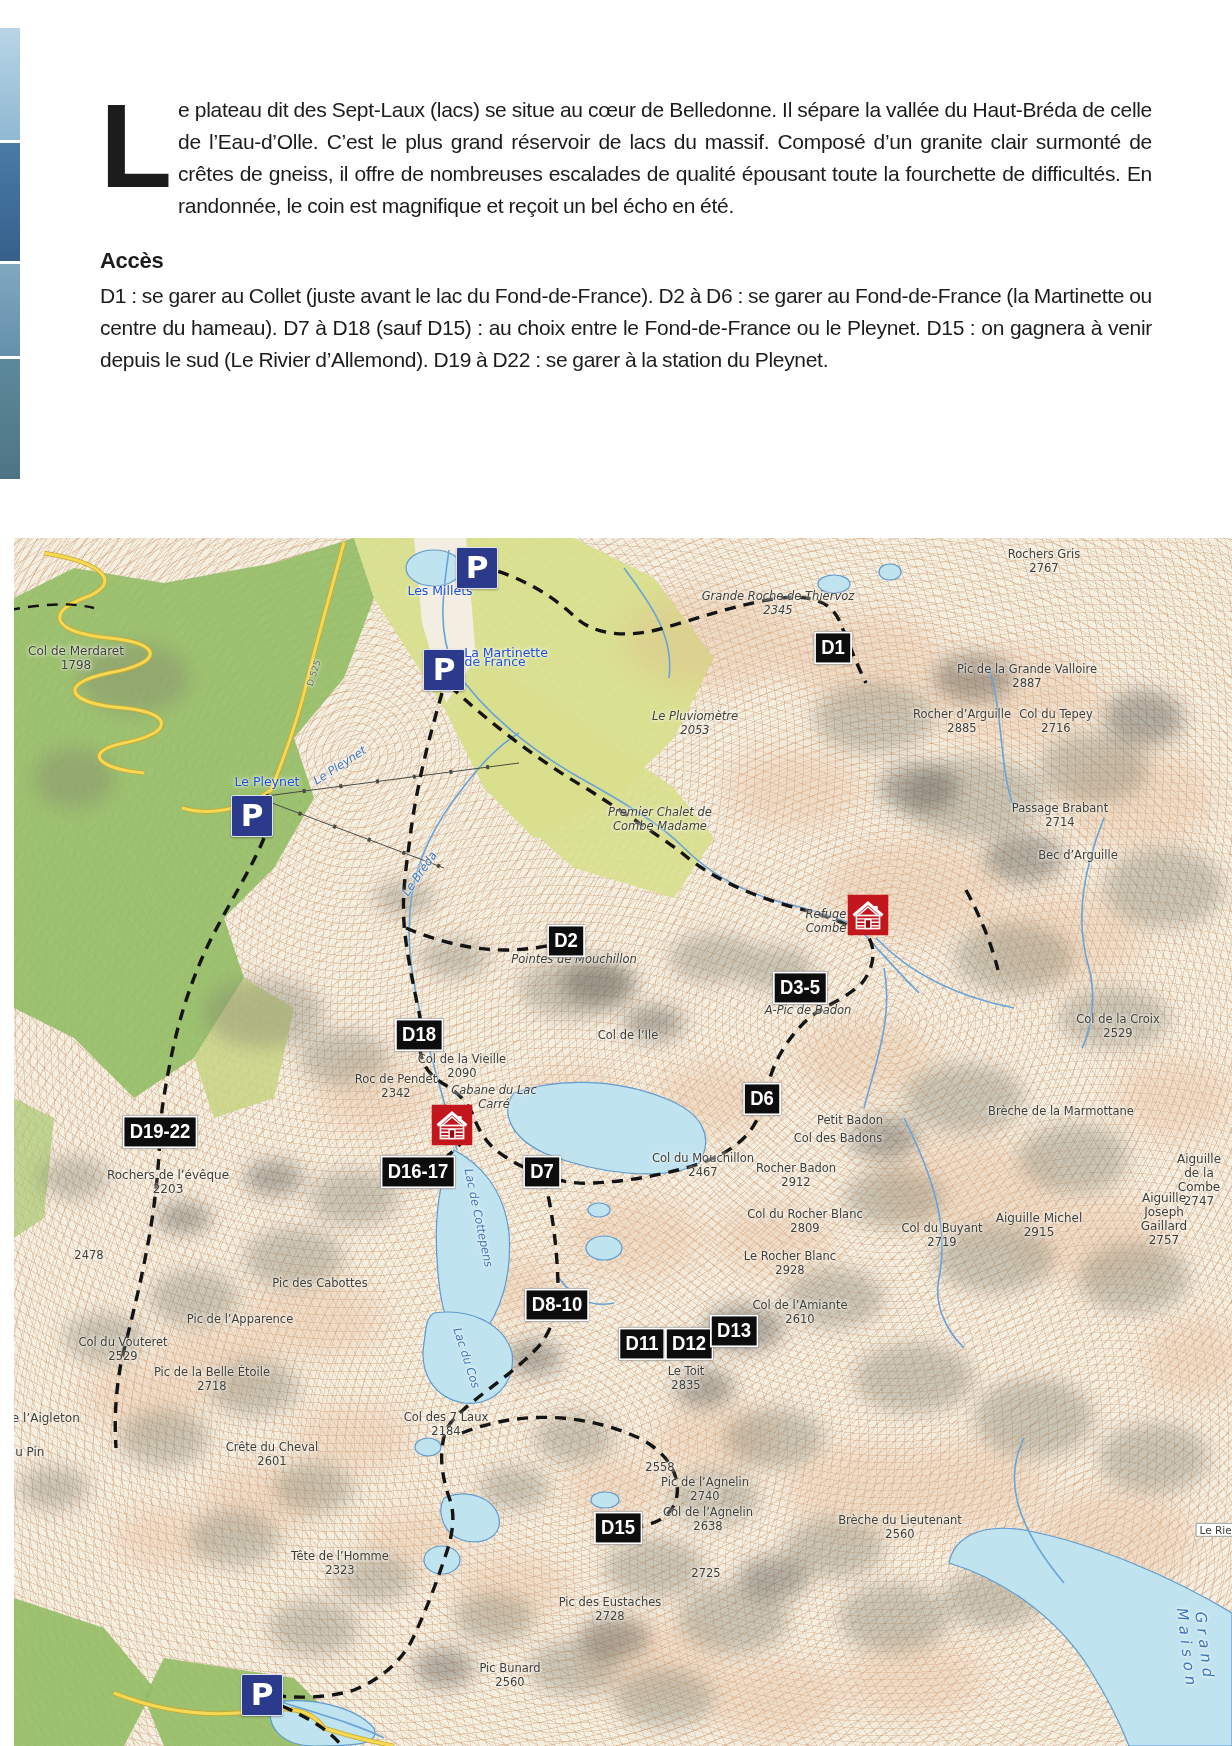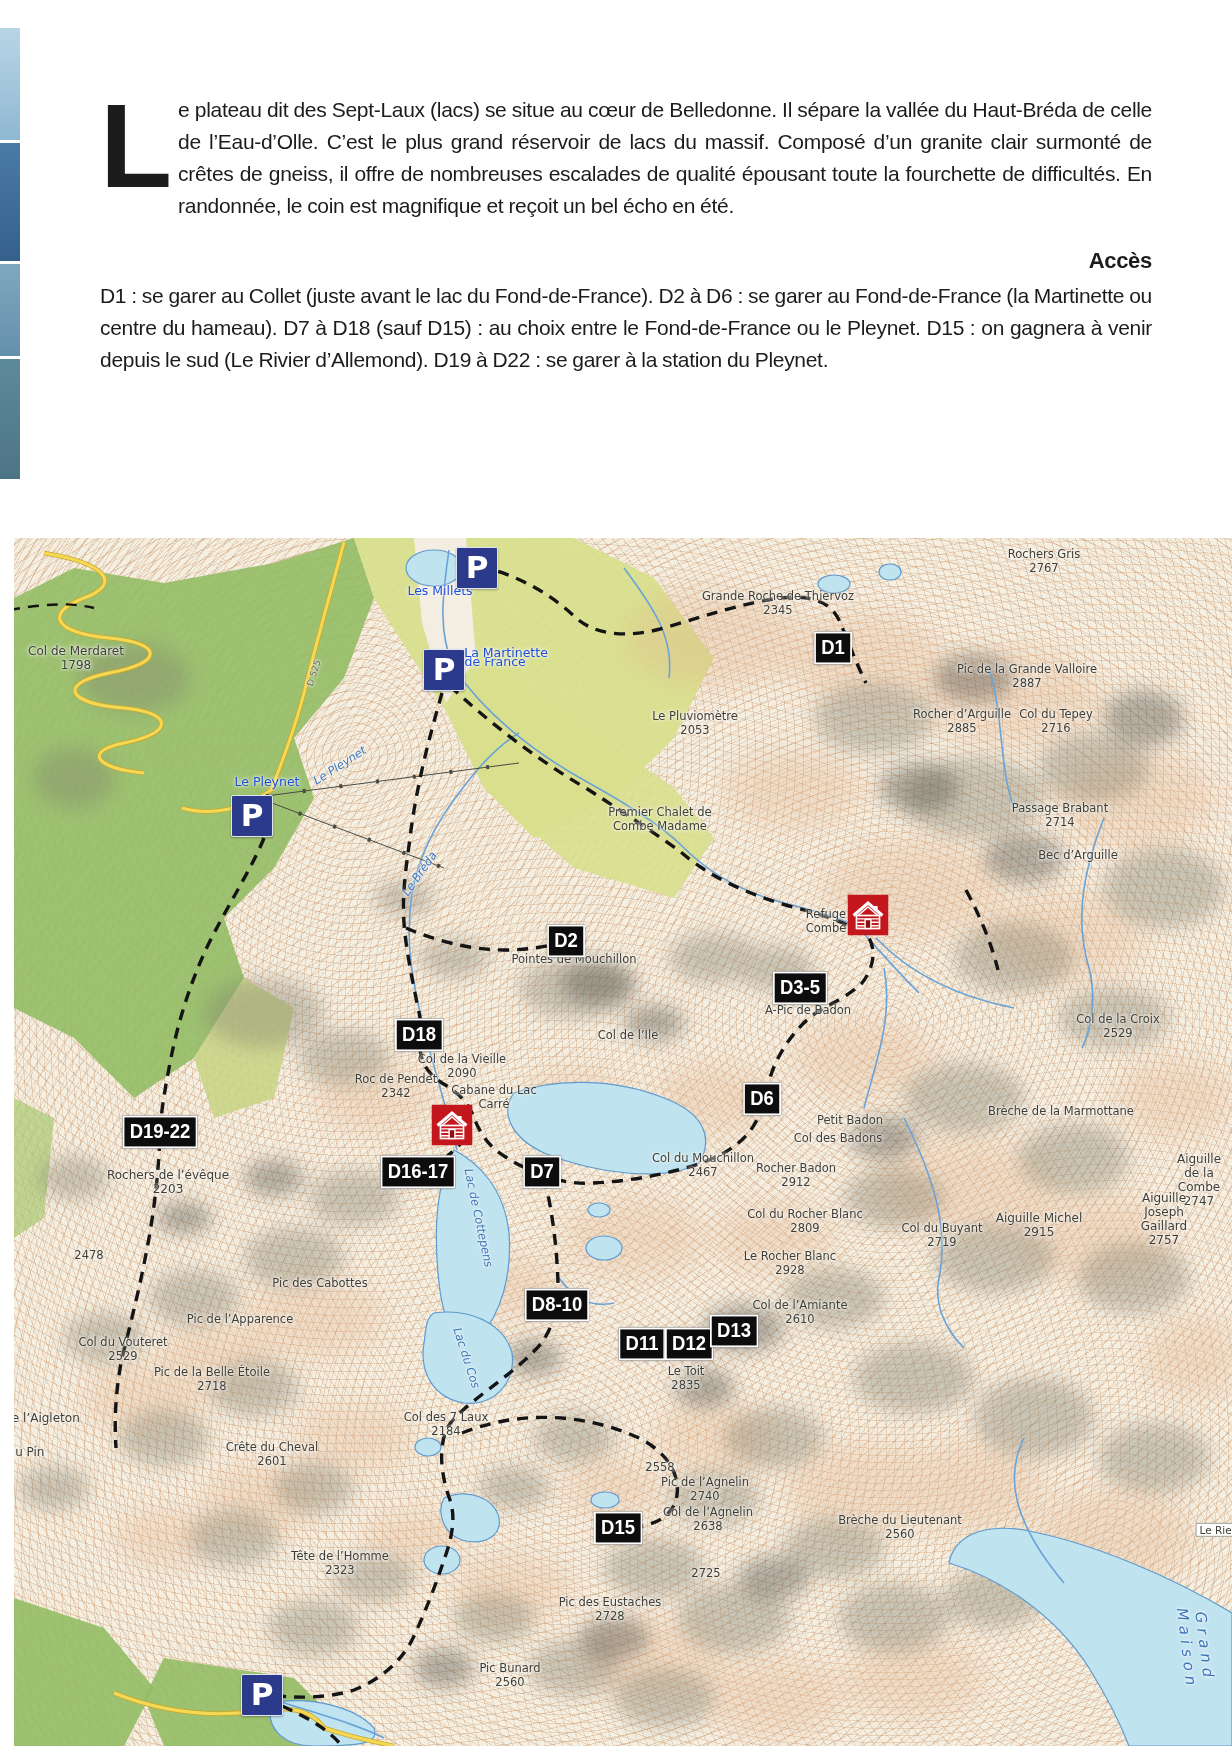--- a/index.html
+++ b/index.html
@@ -9,39 +9,39 @@
   
   .edge-strip{position:absolute;left:0;top:28px;width:20px;}
   .edge-strip .seg{width:20px;margin-bottom:3px;}
 
   
   .content{position:absolute;left:100px;top:94px;width:1052px;color:#1c1c1c;}
   .body-par{font-size:21px;line-height:32px;letter-spacing:-0.3px;word-spacing:-0.5px;
             text-align:justify;margin:0;}
   .dropcap{float:left;font-size:118px;line-height:0.82;font-weight:700;
            margin:4px 10px 0 0;letter-spacing:-4px;}
-  .acces-h{font-size:22px;font-weight:700;margin:26px 0 6px 8px;letter-spacing:-0.3px;text-align:right;}
+  .acces-h{font-size:22px;font-weight:700;margin:26px 0 6px 0;letter-spacing:-0.3px;}
 
   
   .map{position:absolute;left:14px;top:538px;width:1218px;height:1208px;overflow:hidden;
        background-color:#f5efe2;}
   .map-base{position:absolute;inset:0;
     background-image:
       repeating-radial-gradient(circle at 28% 18%, rgba(193,132,82,0.30) 0 1px, transparent 1px 8px),
       repeating-radial-gradient(circle at 72% 40%, rgba(193,132,82,0.26) 0 1px, transparent 1px 7px),
       repeating-radial-gradient(circle at 45% 75%, rgba(193,132,82,0.26) 0 1px, transparent 1px 9px),
       repeating-radial-gradient(circle at 90% 85%, rgba(193,132,82,0.24) 0 1px, transparent 1px 8px);
   }
   .map svg{position:absolute;inset:0;}
 
   .map-label{position:absolute;transform:translate(-50%,-50%);
     font-family:"DejaVu Sans",sans-serif;font-size:11.5px;color:#3e3e36;
     white-space:pre-line;text-align:center;line-height:1.18;z-index:30;
     text-shadow:0 0 2px rgba(255,255,255,.95),0 0 4px rgba(255,255,255,.8),0 0 6px rgba(255,255,255,.6);}
-  .map-label.it{}
+  .map-label.it{font-style:italic;}
   .map-label.water{color:#3a74ba;font-style:italic;}
   .map-label.water.big{font-size:15px;letter-spacing:5px;}
   .map-label.village{font-size:12.5px;color:#1d4ed8;}
   .map-label.box{background:#fff;border:1px solid #9a9a90;padding:0 3px;font-size:10.5px;white-space:nowrap;}
   .map-label.road{font-size:9px;color:#6b6b5e;}
   .map-label.small{font-size:12px;}
 
   .d-marker{position:absolute;transform:translate(-50%,-50%) scaleX(.88);z-index:40;
     background:#0d0d0d;color:#fff;font:700 21px/1.15 "Liberation Sans",sans-serif;
     padding:2px 6px 3px;border:2.5px solid #fff;white-space:nowrap;

